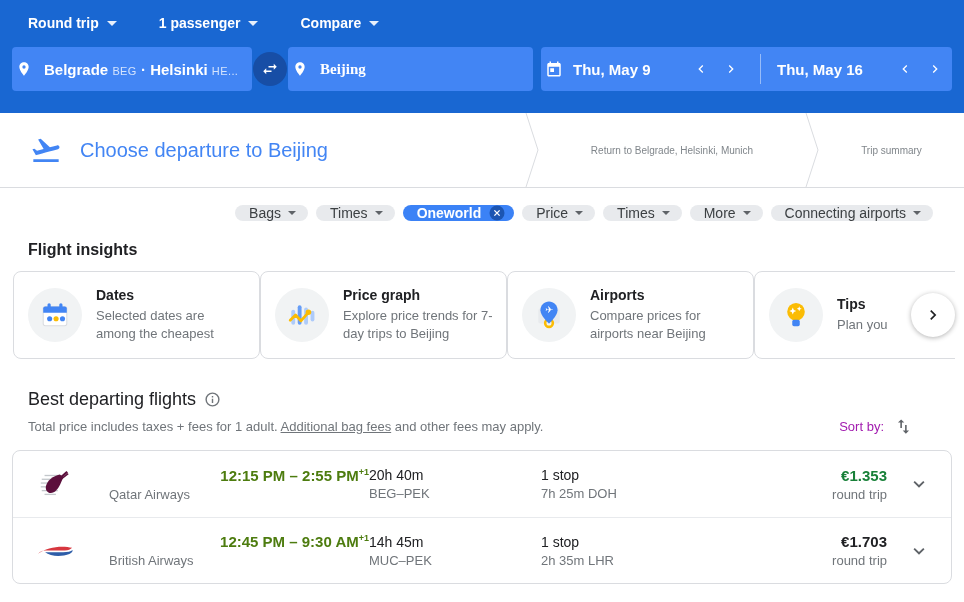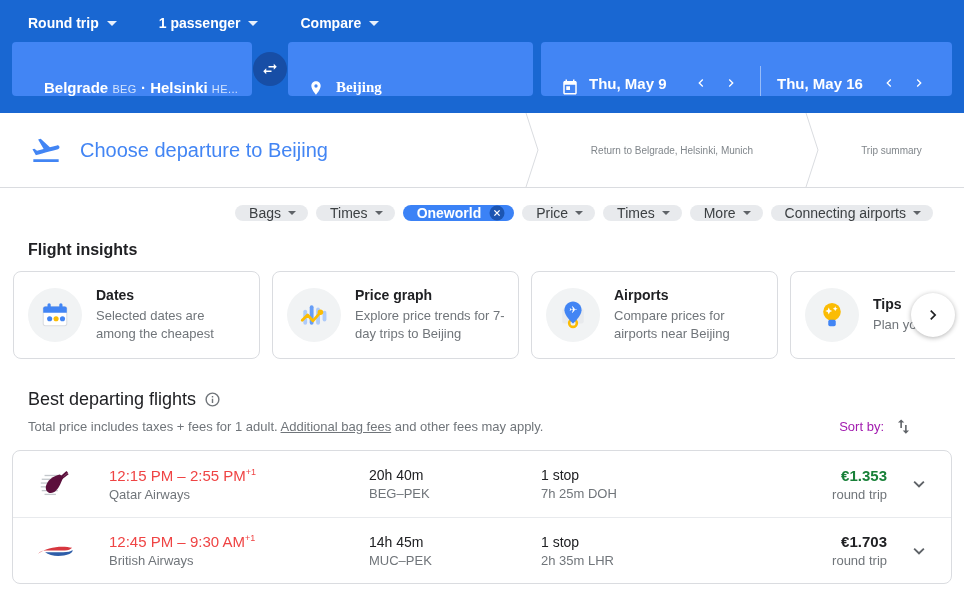--- a/index.html
+++ b/index.html
@@ -7,22 +7,22 @@
     font-family:"Liberation Sans","DejaVu Sans",sans-serif; color:#202124; }
 
   
   .blue-header { height:113px; background:#1967d2; }
   .topbar { display:flex; align-items:center; height:46px; padding-left:28px; gap:42px; }
   .top-select { display:flex; align-items:center; gap:8px; color:#fff; font-size:14px;
     font-weight:bold; cursor:pointer; }
   .caret-w { width:0; height:0; border-left:5px solid transparent; border-right:5px solid transparent;
     border-top:5px solid rgba(255,255,255,.9); }
   .search-row { display:flex; align-items:center; height:46px; padding:0 12px; }
-  .field { background:#4285f4; height:54px; border-radius:4px; display:flex; align-items:flex-end;
-    color:#fff; font-size:15px; font-weight:bold; padding:0 20px; gap:12px; white-space:nowrap; overflow:hidden; }
+  .field { background:#4285f4; height:44px; border-radius:4px; display:flex; align-items:center;
+    color:#fff; font-size:15px; font-weight:bold; padding:0 4px; gap:12px; white-space:nowrap; overflow:hidden; }
   .field .code { font-size:11px; font-weight:normal; color:rgba(255,255,255,.78); letter-spacing:.4px; }
   .origin-field { width:240px; }
   .dest-field  { width:245px; margin-right:8px;font-family:Liberation Serif, serif; }
   .swap-slot { width:36px; display:flex; justify-content:center; }
   .swap-btn { width:34px; height:34px; border-radius:50%; background:#174ea6; display:flex;
     align-items:center; justify-content:center; cursor:pointer; }
   .date-field { flex:1; gap:10px; }
   .date-half { display:flex; align-items:center; flex:1; gap:4px; }
   .date-text { flex:1; font-size:15px; font-weight:bold; }
   .chev-btn { width:26px; height:26px; display:flex; align-items:center; justify-content:center; cursor:pointer; }
@@ -42,21 +42,21 @@
   .filters { display:flex; justify-content:flex-end; gap:8px; padding:17px 31px 0 0; }
   .chip { height:16px; border-radius:16px; background:#e8eaed; color:#3c4043; font-size:14px;
     display:flex; align-items:center; gap:7px; padding:0 12px 0 14px; cursor:pointer; }
   .chip .caret-g { width:0; height:0; border-left:4.5px solid transparent; border-right:4.5px solid transparent;
     border-top:4.5px solid #5f6368; }
   .chip.active { background:#3b82f6; color:#fff; font-weight:bold; padding-right:8px; }
 
   
   .insights-title { font-size:16px; font-weight:bold; color:#202124; padding:20px 0 0 28px; }
   .cards-wrap { position:relative; margin:12px 0 0 13px; width:942px; }
-  .cards { display:flex; gap:12px; overflow:hidden; width:942px; }
+  .cards { display:flex; overflow:hidden; width:942px; }
   .card { flex:0 0 247px; height:88px; border:1px solid #dadce0; border-radius:8px; background:#fff;
     display:flex; align-items:center; gap:14px; padding:0 12px 0 14px; cursor:pointer; overflow:hidden; }
   .card-icon { width:54px; height:54px; border-radius:50%; background:#f1f3f4; flex:0 0 54px;
     display:flex; align-items:center; justify-content:center; }
   .card-text { min-width:0; }
   .card-title { font-size:14px; font-weight:bold; color:#202124; margin-bottom:4px; white-space:nowrap; }
   .card-desc { font-size:13px; color:#70757a; line-height:1.35; }
   .card-desc.nowrap { white-space:nowrap; overflow:hidden; }
   .scroll-next { position:absolute; left:898px; top:22px; width:44px; height:44px; border-radius:50%;
     background:#fff; box-shadow:0 1px 5px rgba(0,0,0,.3); display:flex; align-items:center;
@@ -69,21 +69,21 @@
   .results-note { flex:1; font-size:13px; color:#70757a; }
   .results-note a { color:#70757a; text-decoration:underline; cursor:pointer; }
   .sort-label { font-size:13px; color:#a21caf; margin-right:10px; }
   .sort-btn { cursor:pointer; display:flex; align-items:center; }
 
   .flight-list { margin:14px 12px 0 12px; border:1px solid #dadce0; border-radius:8px; background:#fff; }
   .flight-row { display:grid; grid-template-columns:72px 260px 172px 180px 1fr 64px; align-items:center;
     height:66px; padding:0 0 0 24px; cursor:pointer; }
   .flight-row + .flight-row { border-top:1px solid #e8eaed; }
   .logo-cell { display:flex; align-items:center; }
-  .times { font-size:15px; font-weight:normal; color:#ef4444; }
+  .times { font-size:15px; font-weight:bold; color:#4d7c0f;text-align:right; }
   .times sup { font-size:9px; }
   .sub { font-size:13px; color:#70757a; margin-top:3px; }
   .cell-main { font-size:14px; color:#202124; }
   .price-cell { text-align:right; }
   .price { font-size:15px; font-weight:bold; }
   .chevron-cell { display:flex; justify-content:center; }
 </style>
 </head>
 <body>
 

